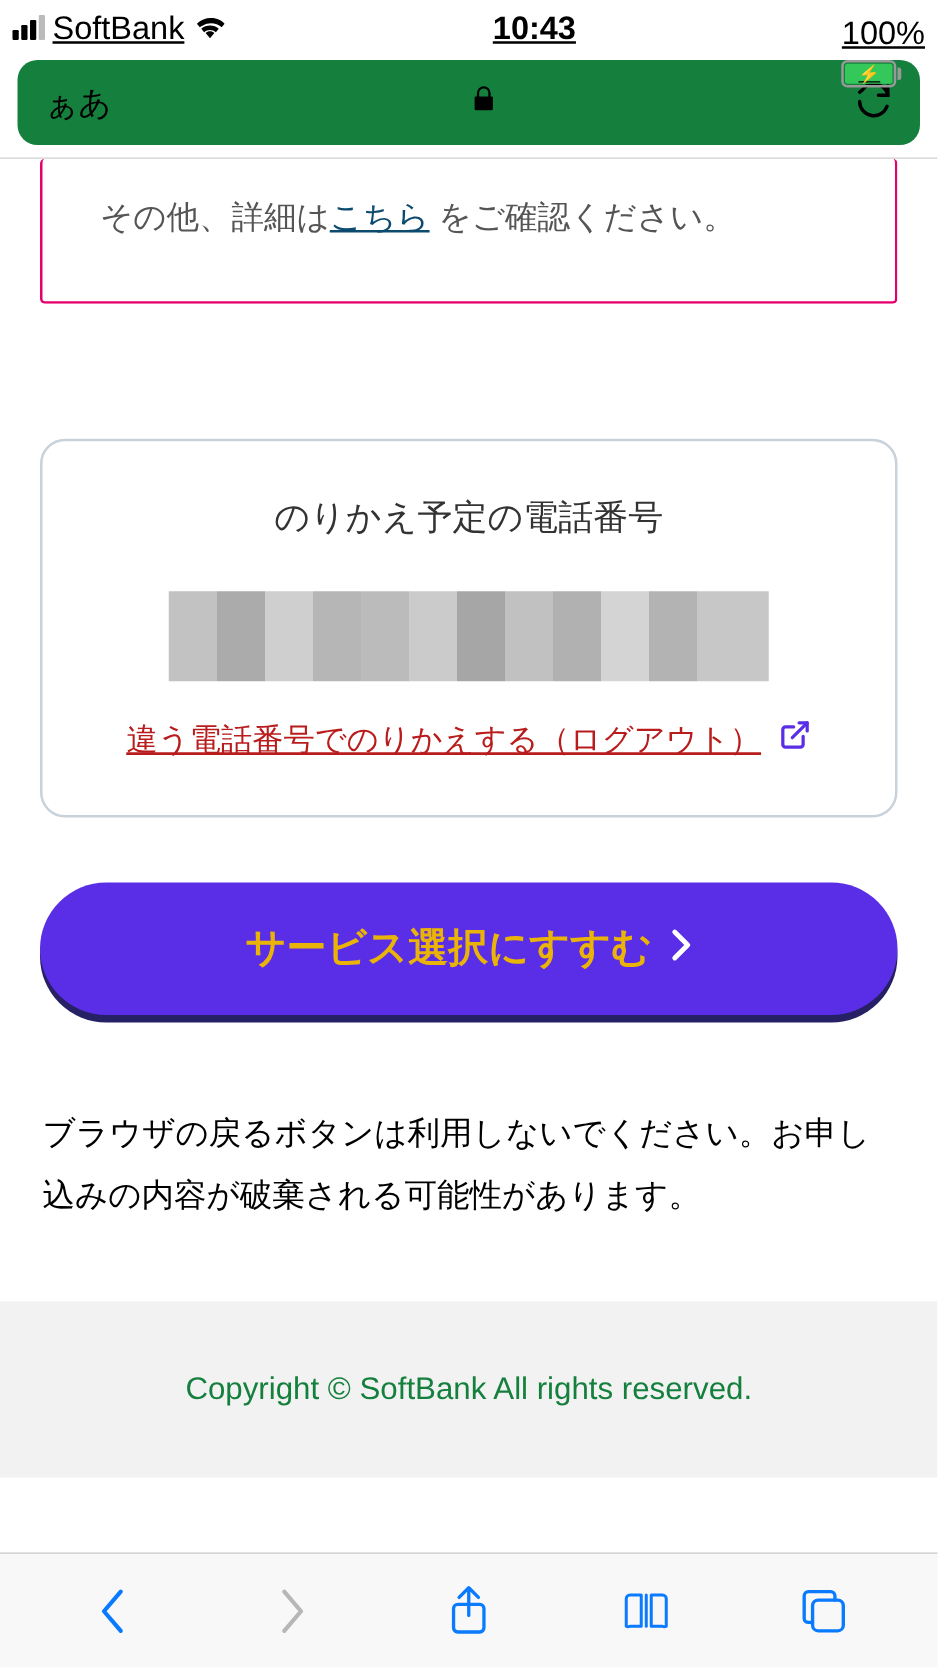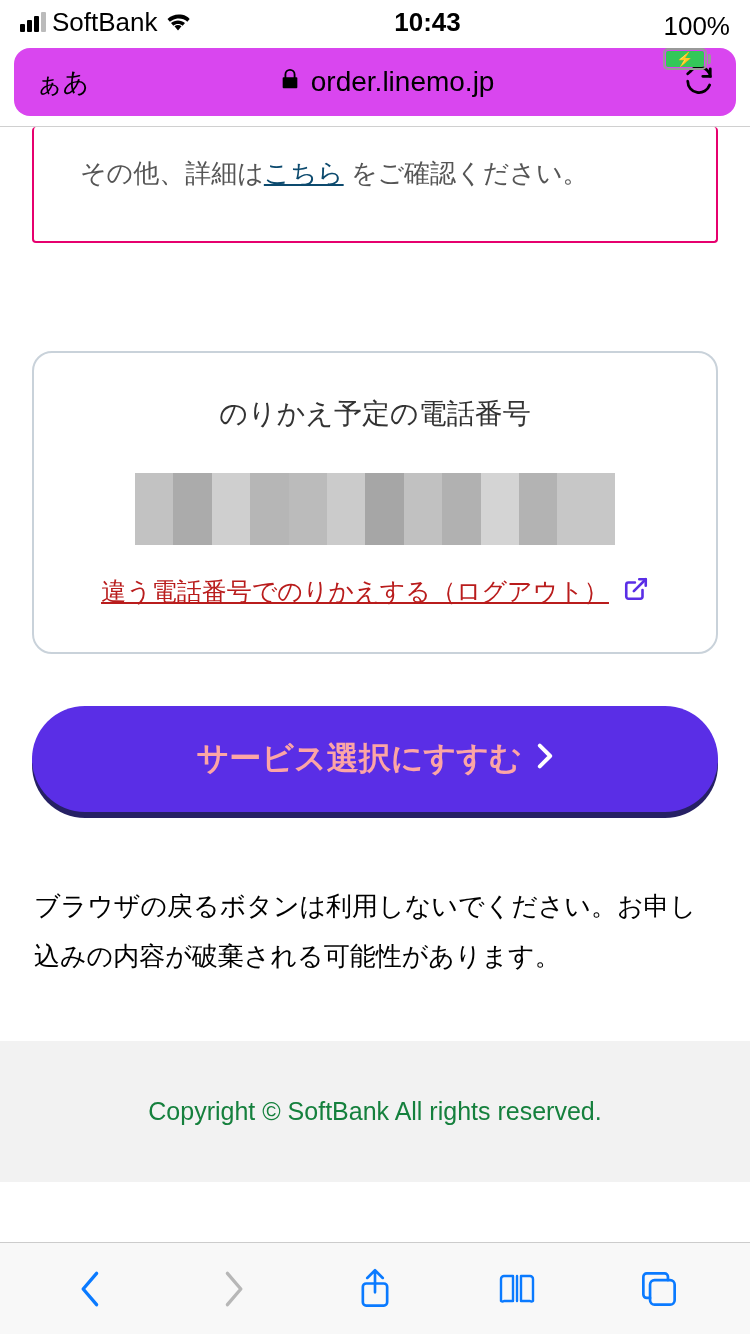--- a/index.html
+++ b/index.html
@@ -1,55 +1,55 @@
 <!DOCTYPE html>
 <html><head>
 <meta charset="utf-8">
 <style>
   * { box-sizing: border-box; margin: 0; padding: 0; }
   html, body { width: 750px; height: 1334px; font-family: -apple-system, "Hiragino Sans", sans-serif; background: #fff; overflow: hidden; }
   
   
-  .status-bar { height: 44px; display: flex; align-items: center; justify-content: space-between; padding: 0 20px; font-size: 26px; font-weight: 500; color: #000; }
+  .status-bar { height: 44px; display: flex; align-items: center; justify-content: space-between; padding: 0 10px; font-size: 26px; font-weight: 500; color: #000; text-decoration: underline; }
   .status-left { display: flex; align-items: center; gap: 6px; }
   .status-right { display: flex; align-items: flex-start; gap: 6px; flex-direction: column; }
   .signal-bars { display: flex; align-items: flex-end; gap: 2px; height: 20px; }
   .signal-bars span { width: 5px; background: #000; border-radius: 1px; }
   .signal-bars span:nth-child(1){height:8px}.signal-bars span:nth-child(2){height:12px}.signal-bars span:nth-child(3){height:16px}.signal-bars span:nth-child(4){height:20px;background:#bbb}
   .wifi-icon svg { width: 28px; height: 22px; }
   .battery { display: flex; align-items: center; }
   .battery-body { width: 44px; height: 22px; border: 2px solid #999; border-radius: 5px; position: relative; padding:1px; }
   .battery-fill { background: #34c759; height:100%; width:100%; border-radius:2px; display:flex; align-items:center; justify-content:center; }
   .battery-cap { width: 3px; height: 10px; background: #999; border-radius: 0 2px 2px 0; margin-left:1px; }
   .bolt { color:#000; font-size:14px; }
 
   
   .addr-wrap { padding: 4px 14px 10px; border-bottom: 1px solid #d0d0d0; }
-  .addr-bar { background: #d946ef; border-radius: 16px; height: 68px; display: flex; align-items: center; justify-content: space-between; padding: 0 22px; }
+  .addr-bar { background: #15803d; border-radius: 16px; height: 68px; display: flex; align-items: center; justify-content: space-between; padding: 0 22px; }
   .addr-left { font-size: 26px; color: #000; }
   .addr-center { display: flex; align-items: center; gap: 10px; font-size: 28px; color: #000; }
   .addr-right svg { width: 30px; height: 30px; }
 
   
   .page { padding: 0 32px; }
   .notice-box { border: 2px solid #e6006e; border-radius: 4px; padding: 24px 46px 46px; margin-top: 0; border-top: none; }
   .notice-box p { font-size: 26px; color: #555; line-height: 1.7; }
   .notice-box a { color: #0c4a6e; text-decoration: underline; }
 
   .phone-card { border: 2px solid #c9d2da; border-radius: 20px; padding: 42px 26px 44px; margin-top: 108px; text-align: center; }
   .phone-card h3 { font-size: 28px; font-weight: 500; color: #333; font-family: Liberation Mono, monospace; }
   .pixelated { margin: 40px auto 30px; width: 480px; height: 72px; background:
     linear-gradient(90deg,#c9c9c9 0 8%,#b0b0b0 8% 16%,#d8d8d8 16% 24%,#bcbcbc 24% 32%,#c2c2c2 32% 40%,#d3d3d3 40% 48%,#aaa 48% 56%,#c8c8c8 56% 64%,#b6b6b6 64% 72%,#ddd 72% 80%,#b9b9b9 80% 88%,#cfcfcf 88% 100%);
     filter: contrast(0.9);
   }
   .logout-link { display: inline-flex; align-items: center; gap: 14px; font-size: 25px; color: #b91c1c; font-weight: 500; }
   .logout-link span:first-child { text-decoration: underline; }
   .ext-icon { width: 26px; height: 26px; }
 
-  .cta-btn { width: 100%; margin-top: 52px; height: 106px; border: none; border-radius: 56px; background: #5a2ee6; color: #fca5a5; font-size: 32px; font-weight: 700; display: flex; align-items: center; justify-content: center; gap: 14px; box-shadow: 0 6px 0 #262064; cursor: pointer; }
+  .cta-btn { width: 100%; margin-top: 52px; height: 106px; border: none; border-radius: 56px; background: #5a2ee6; color: #eab308; font-size: 32px; font-weight: 700; display: flex; align-items: center; justify-content: center; gap: 14px; box-shadow: 0 6px 0 #262064; cursor: pointer; }
   .cta-btn .chev { font-size: 26px; }
 
   .caution { font-size: 26px; color: #000000; line-height: 1.9; margin-top: 70px; padding: 0 2px; }
 
   .footer { background: #f2f2f2; text-align: center; padding: 56px 0; margin-top: 60px; font-size: 25px; color: #15803d; }
 
   
   .toolbar { position: absolute; bottom: 0; left: 0; right: 0; height: 92px; border-top: 1px solid #ccc; background: #f8f8f8; display: flex; align-items: center; justify-content: space-around; padding: 0 20px; }
   .toolbar .tb-btn { width: 44px; height: 44px; display:flex; align-items:center; justify-content:center; }
   .toolbar svg { stroke: #0a7aff; }
@@ -94,21 +94,20 @@
 
 <div class="addr-wrap">
   <div class="addr-bar">
     <span class="addr-left">ぁあ</span>
     <span class="addr-center">
       <span>
         <svg width="22" height="24" viewBox="0 0 24 24" fill="#000">
             <path d="M6 10V7a6 6 0 1112 0v3h1a1 1 0 011 1v10a1 1 0 01-1 1H5a1 1 0 01-1-1V11a1 1 0 011-1h1zm2 0h8V7a4 4 0 10-8 0v3z"></path>
           </svg>
       </span>
-      <span>order.linemo.jp</span>
     </span>
     <span class="addr-right">
       <svg viewBox="0 0 24 24" fill="none" stroke="#000" stroke-width="2.2" stroke-linecap="round">
           <path d="M21 3v6h-6"></path>
           <path d="M3 13a9 9 0 0017.5 3M21 9A9 9 0 005 5.3L3 7"></path>
         </svg>
     </span>
   </div>
 </div>
 

